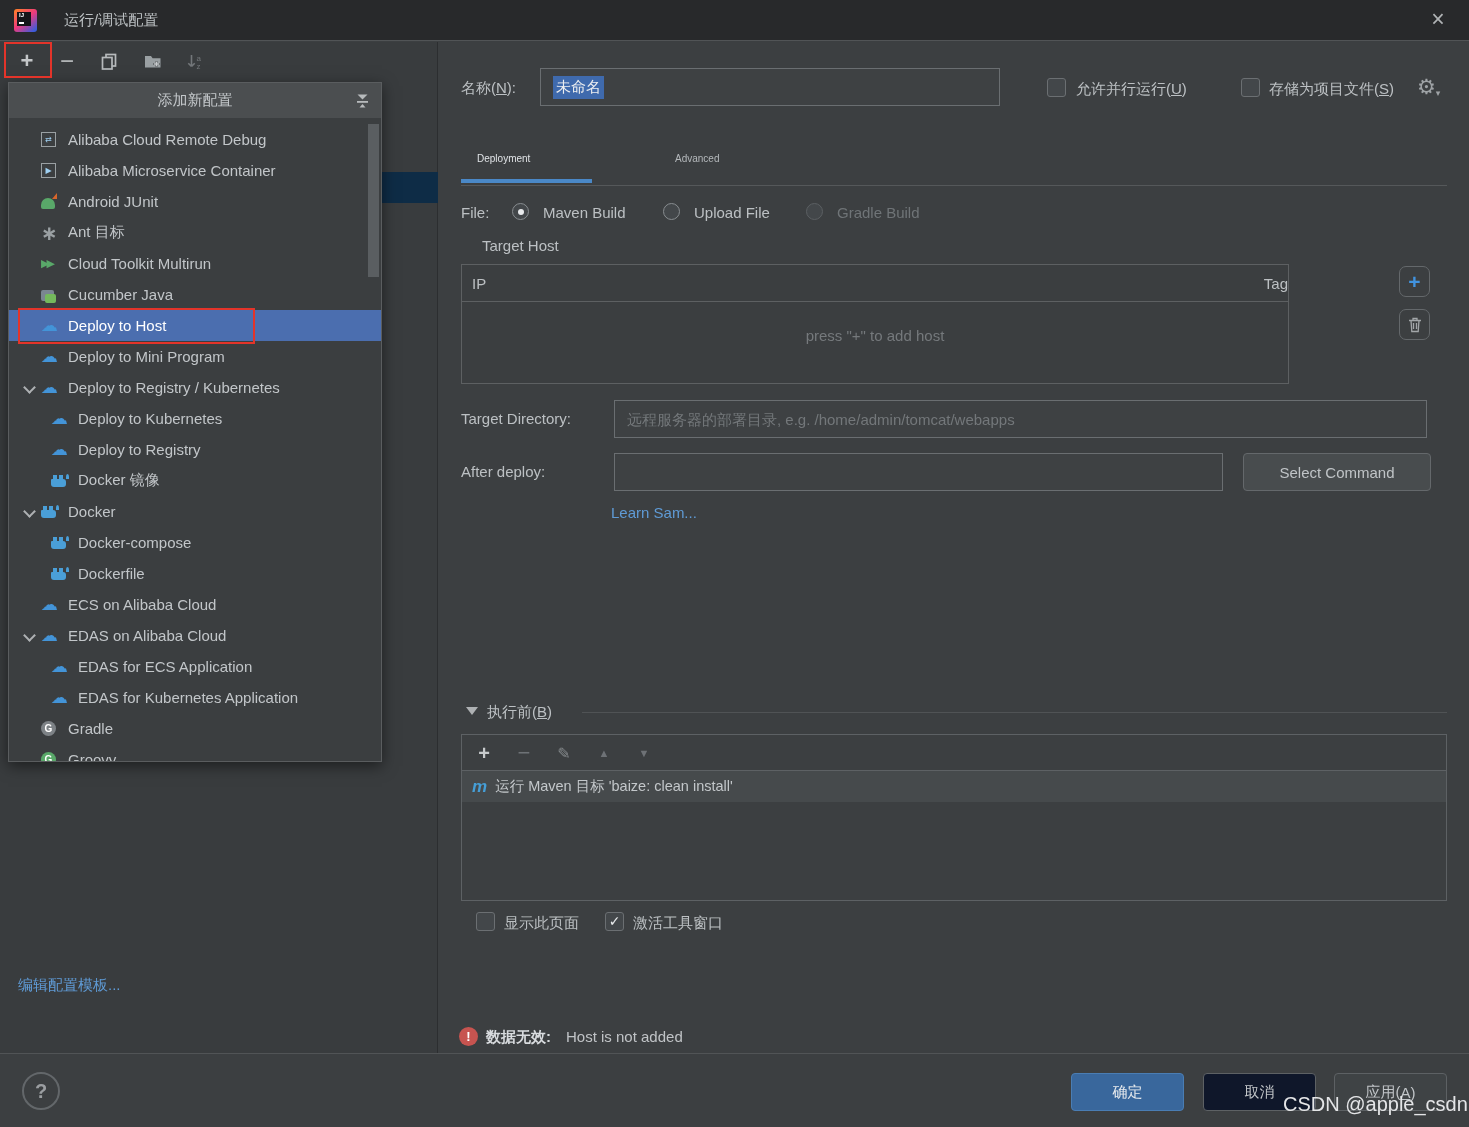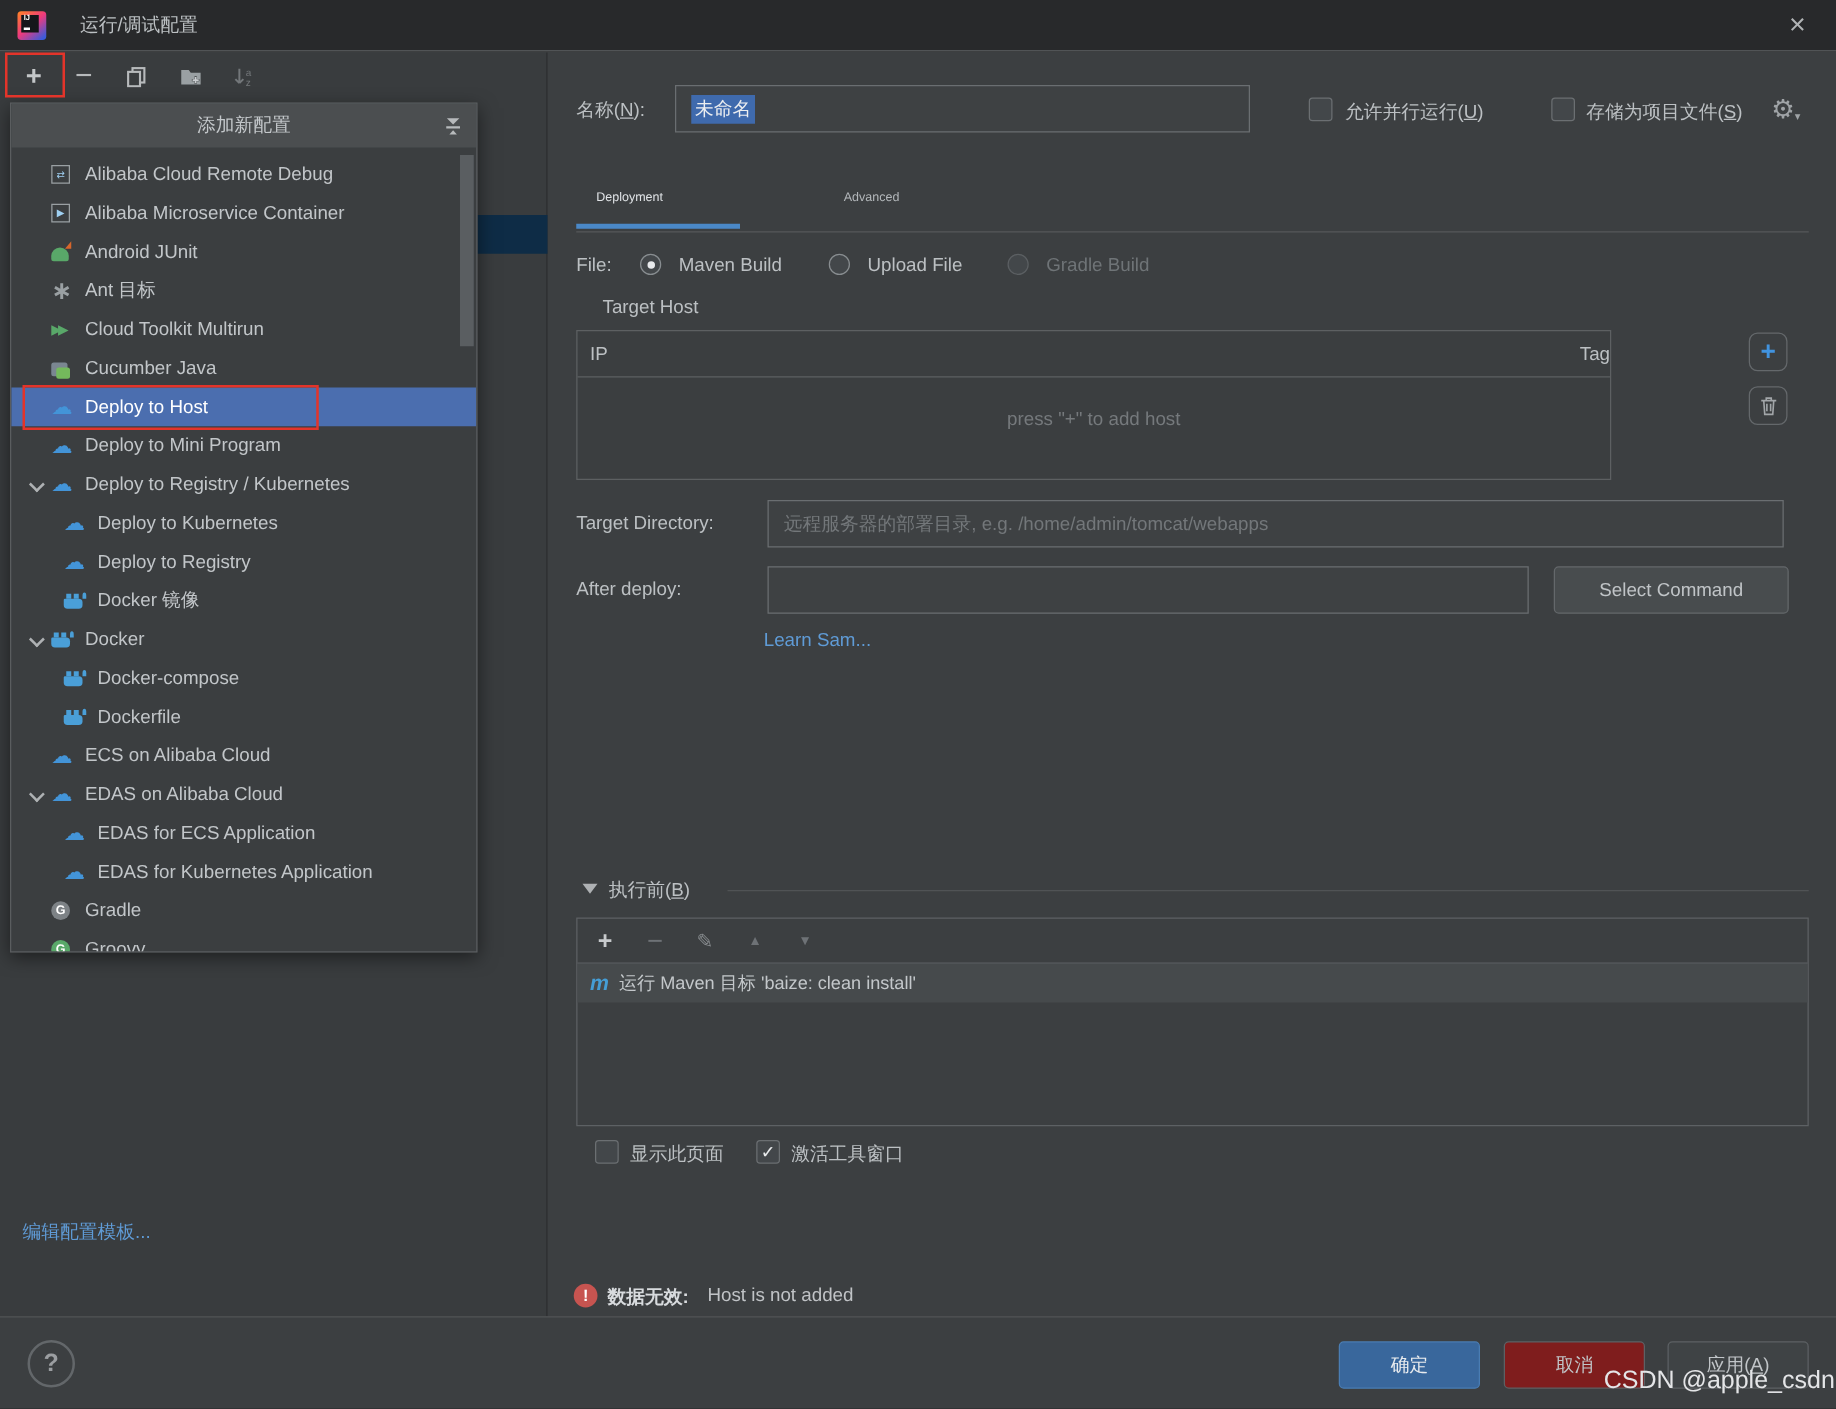--- a/index.html
+++ b/index.html
@@ -69,21 +69,21 @@
   .groovyg { background:#59a869; }
 
   .edit-templates { position:absolute; left:18px; top:976px; color:#5f9bd6; cursor:pointer; font-size:15px; }
 
   
   .footer-sep { position:absolute; left:0; top:1053px; width:1469px; height:1px; background:#515456; }
   .help-btn { position:absolute; left:22px; top:1072px; width:38px; height:38px; border:2px solid #63676a; border-radius:50%;
               color:#9b9ea1; font-size:20px; font-weight:bold; display:flex; align-items:center; justify-content:center; cursor:pointer; }
   .btn { position:absolute; top:1073px; width:113px; height:38px; border-radius:4px; font-size:15px; display:flex; align-items:center; justify-content:center; cursor:pointer; }
   .btn-ok { left:1071px; background:#39679c; border:1px solid #4a7db3; color:#e8ebee; }
-  .btn-cancel { left:1203px; background:#7f1d1d; border:1px solid #5d6164; color:#c1c5c8; }
+  .btn-cancel { left:1203px; background:#0f172a; border:1px solid #5d6164; color:#c1c5c8; }
   .btn-apply { left:1334px; background:#3f4345; border:1px solid #5d6164; color:#c1c5c8; }
   .watermark { position:absolute; left:1283px; top:1093px; color:#e4e5e7; font-size:20px; z-index:40; white-space:nowrap; }
 
   
   .rp-label { position:absolute; color:#bcc0c3; font-size:15px; }
   .mn { text-decoration:underline; }
   .name-input { position:absolute; left:540px; top:68px; width:460px; height:38px; background:#3e4143; border:1px solid #6a6e71;
                 display:flex; align-items:center; padding-left:12px; cursor:text; }
   .name-sel { background:#3f6aad; color:#eceef0; padding:2px 3px; font-size:15px; }
 

